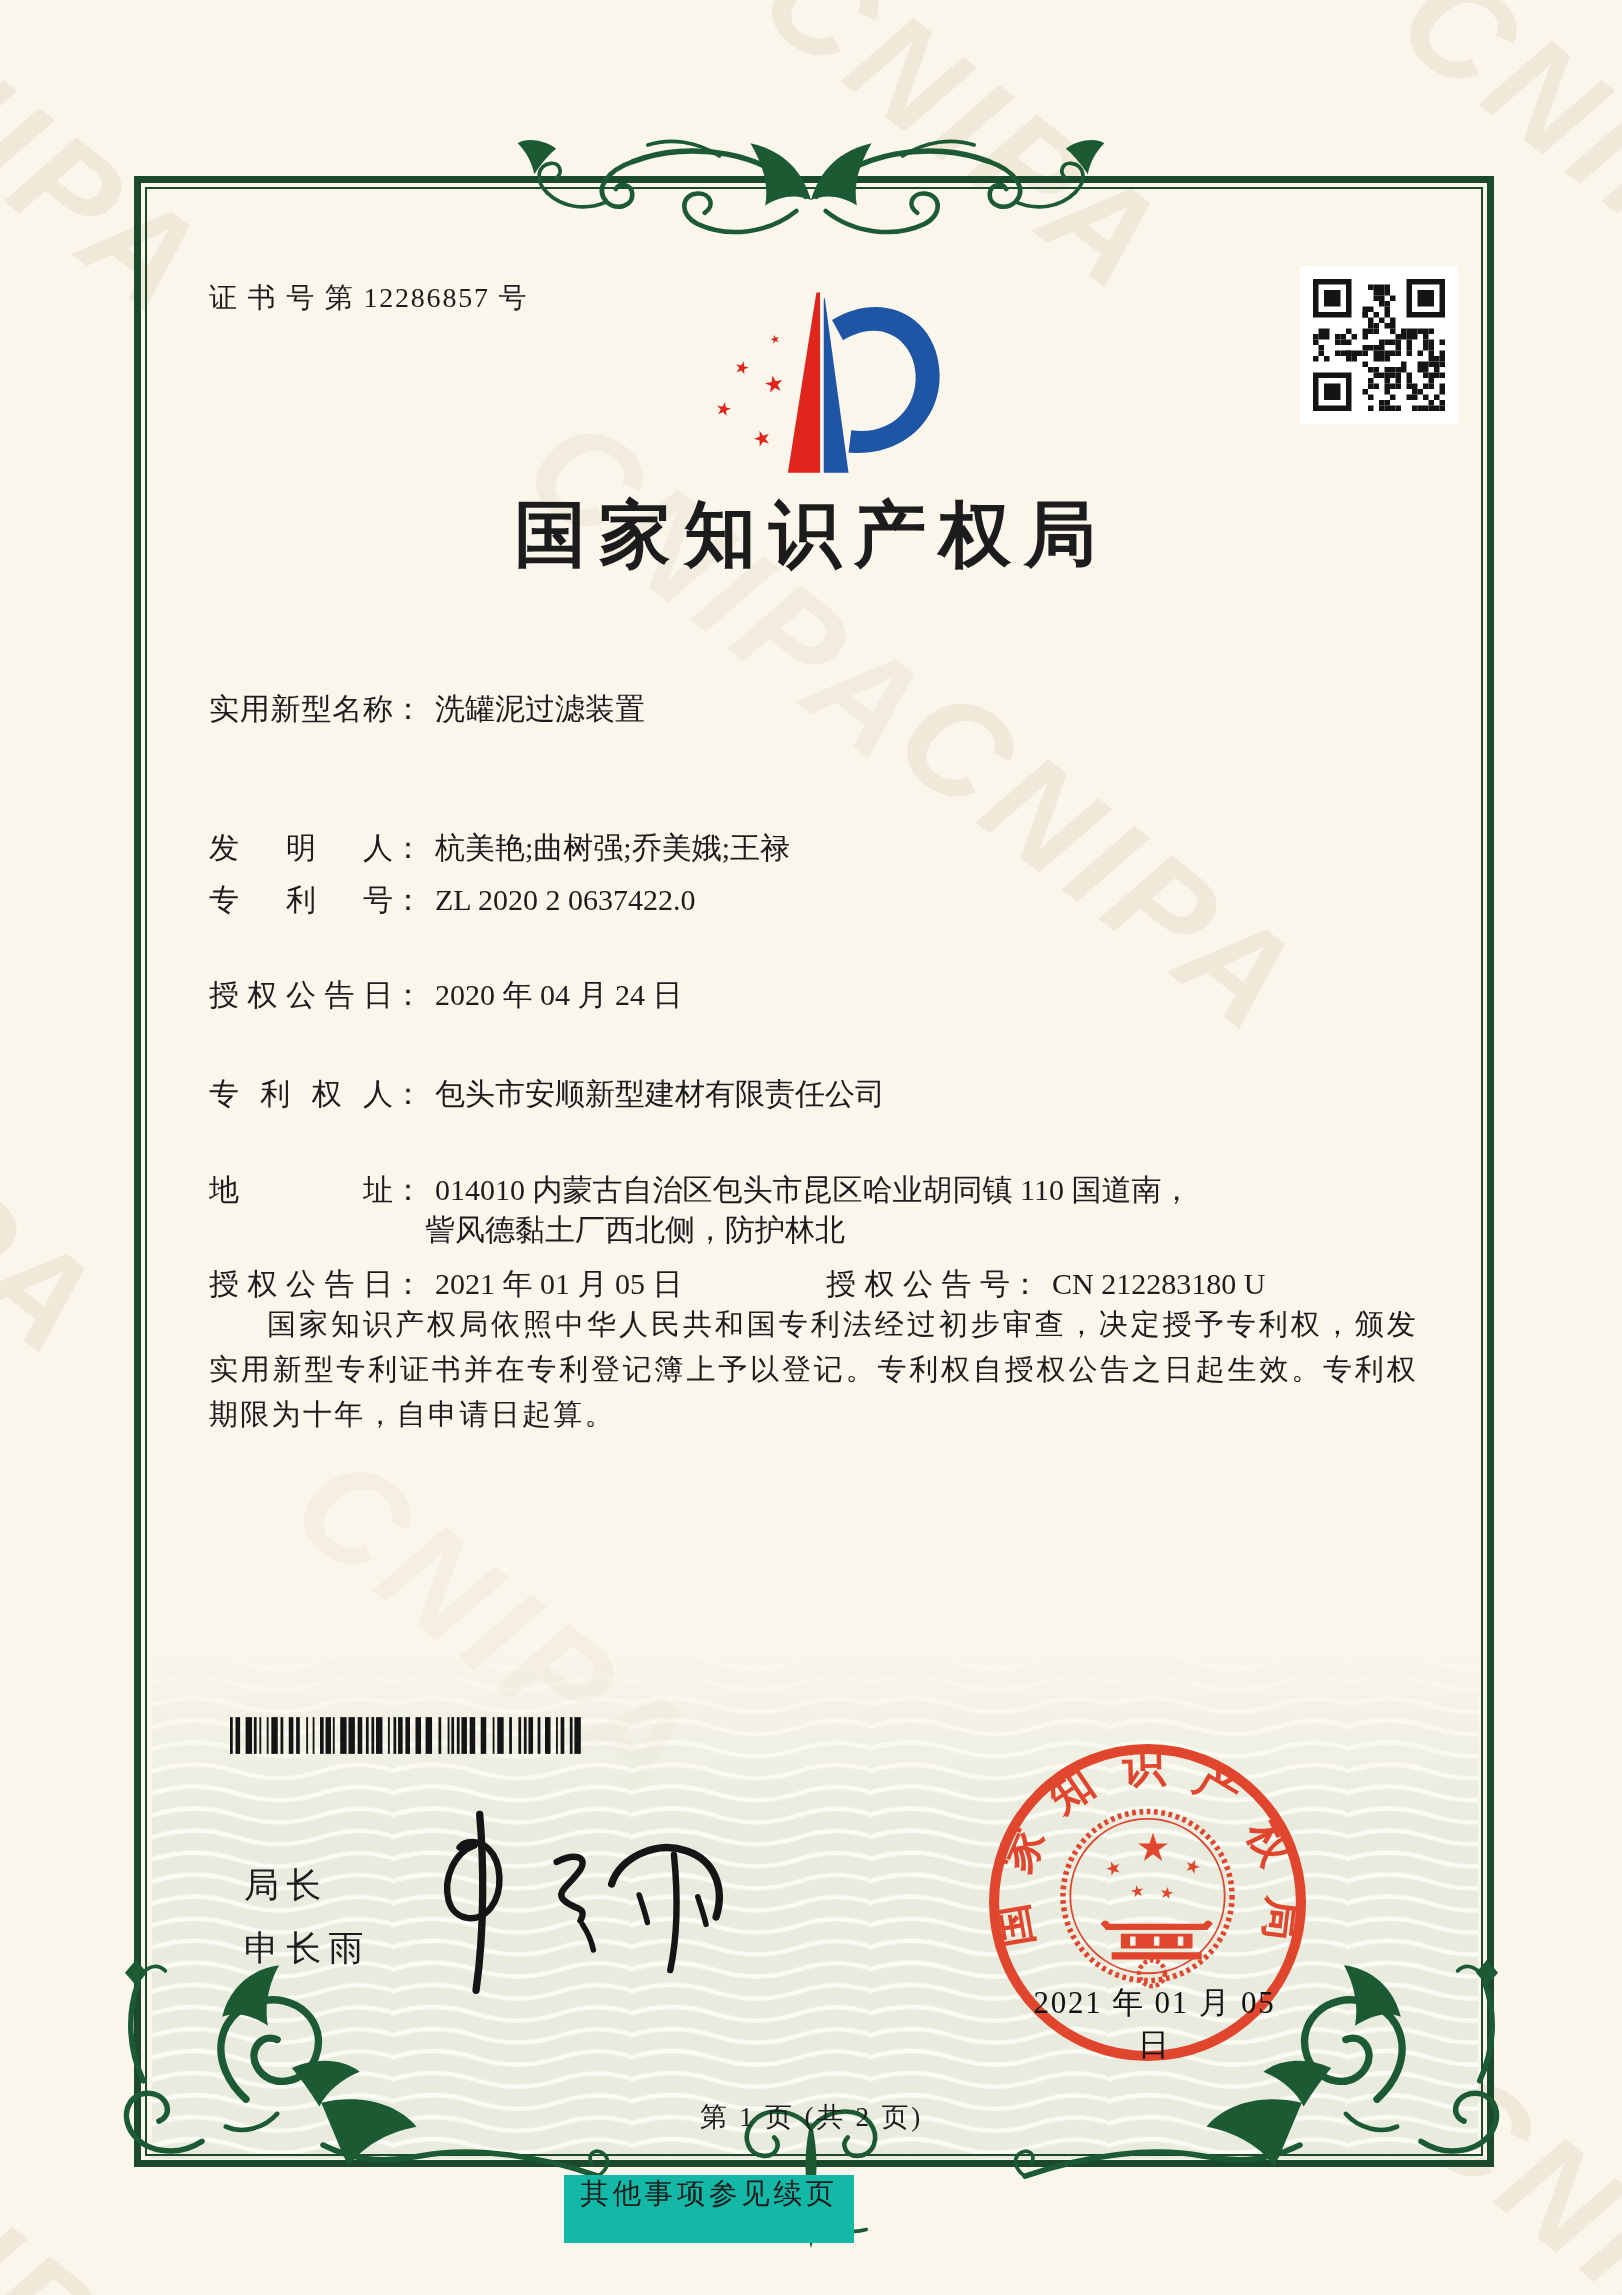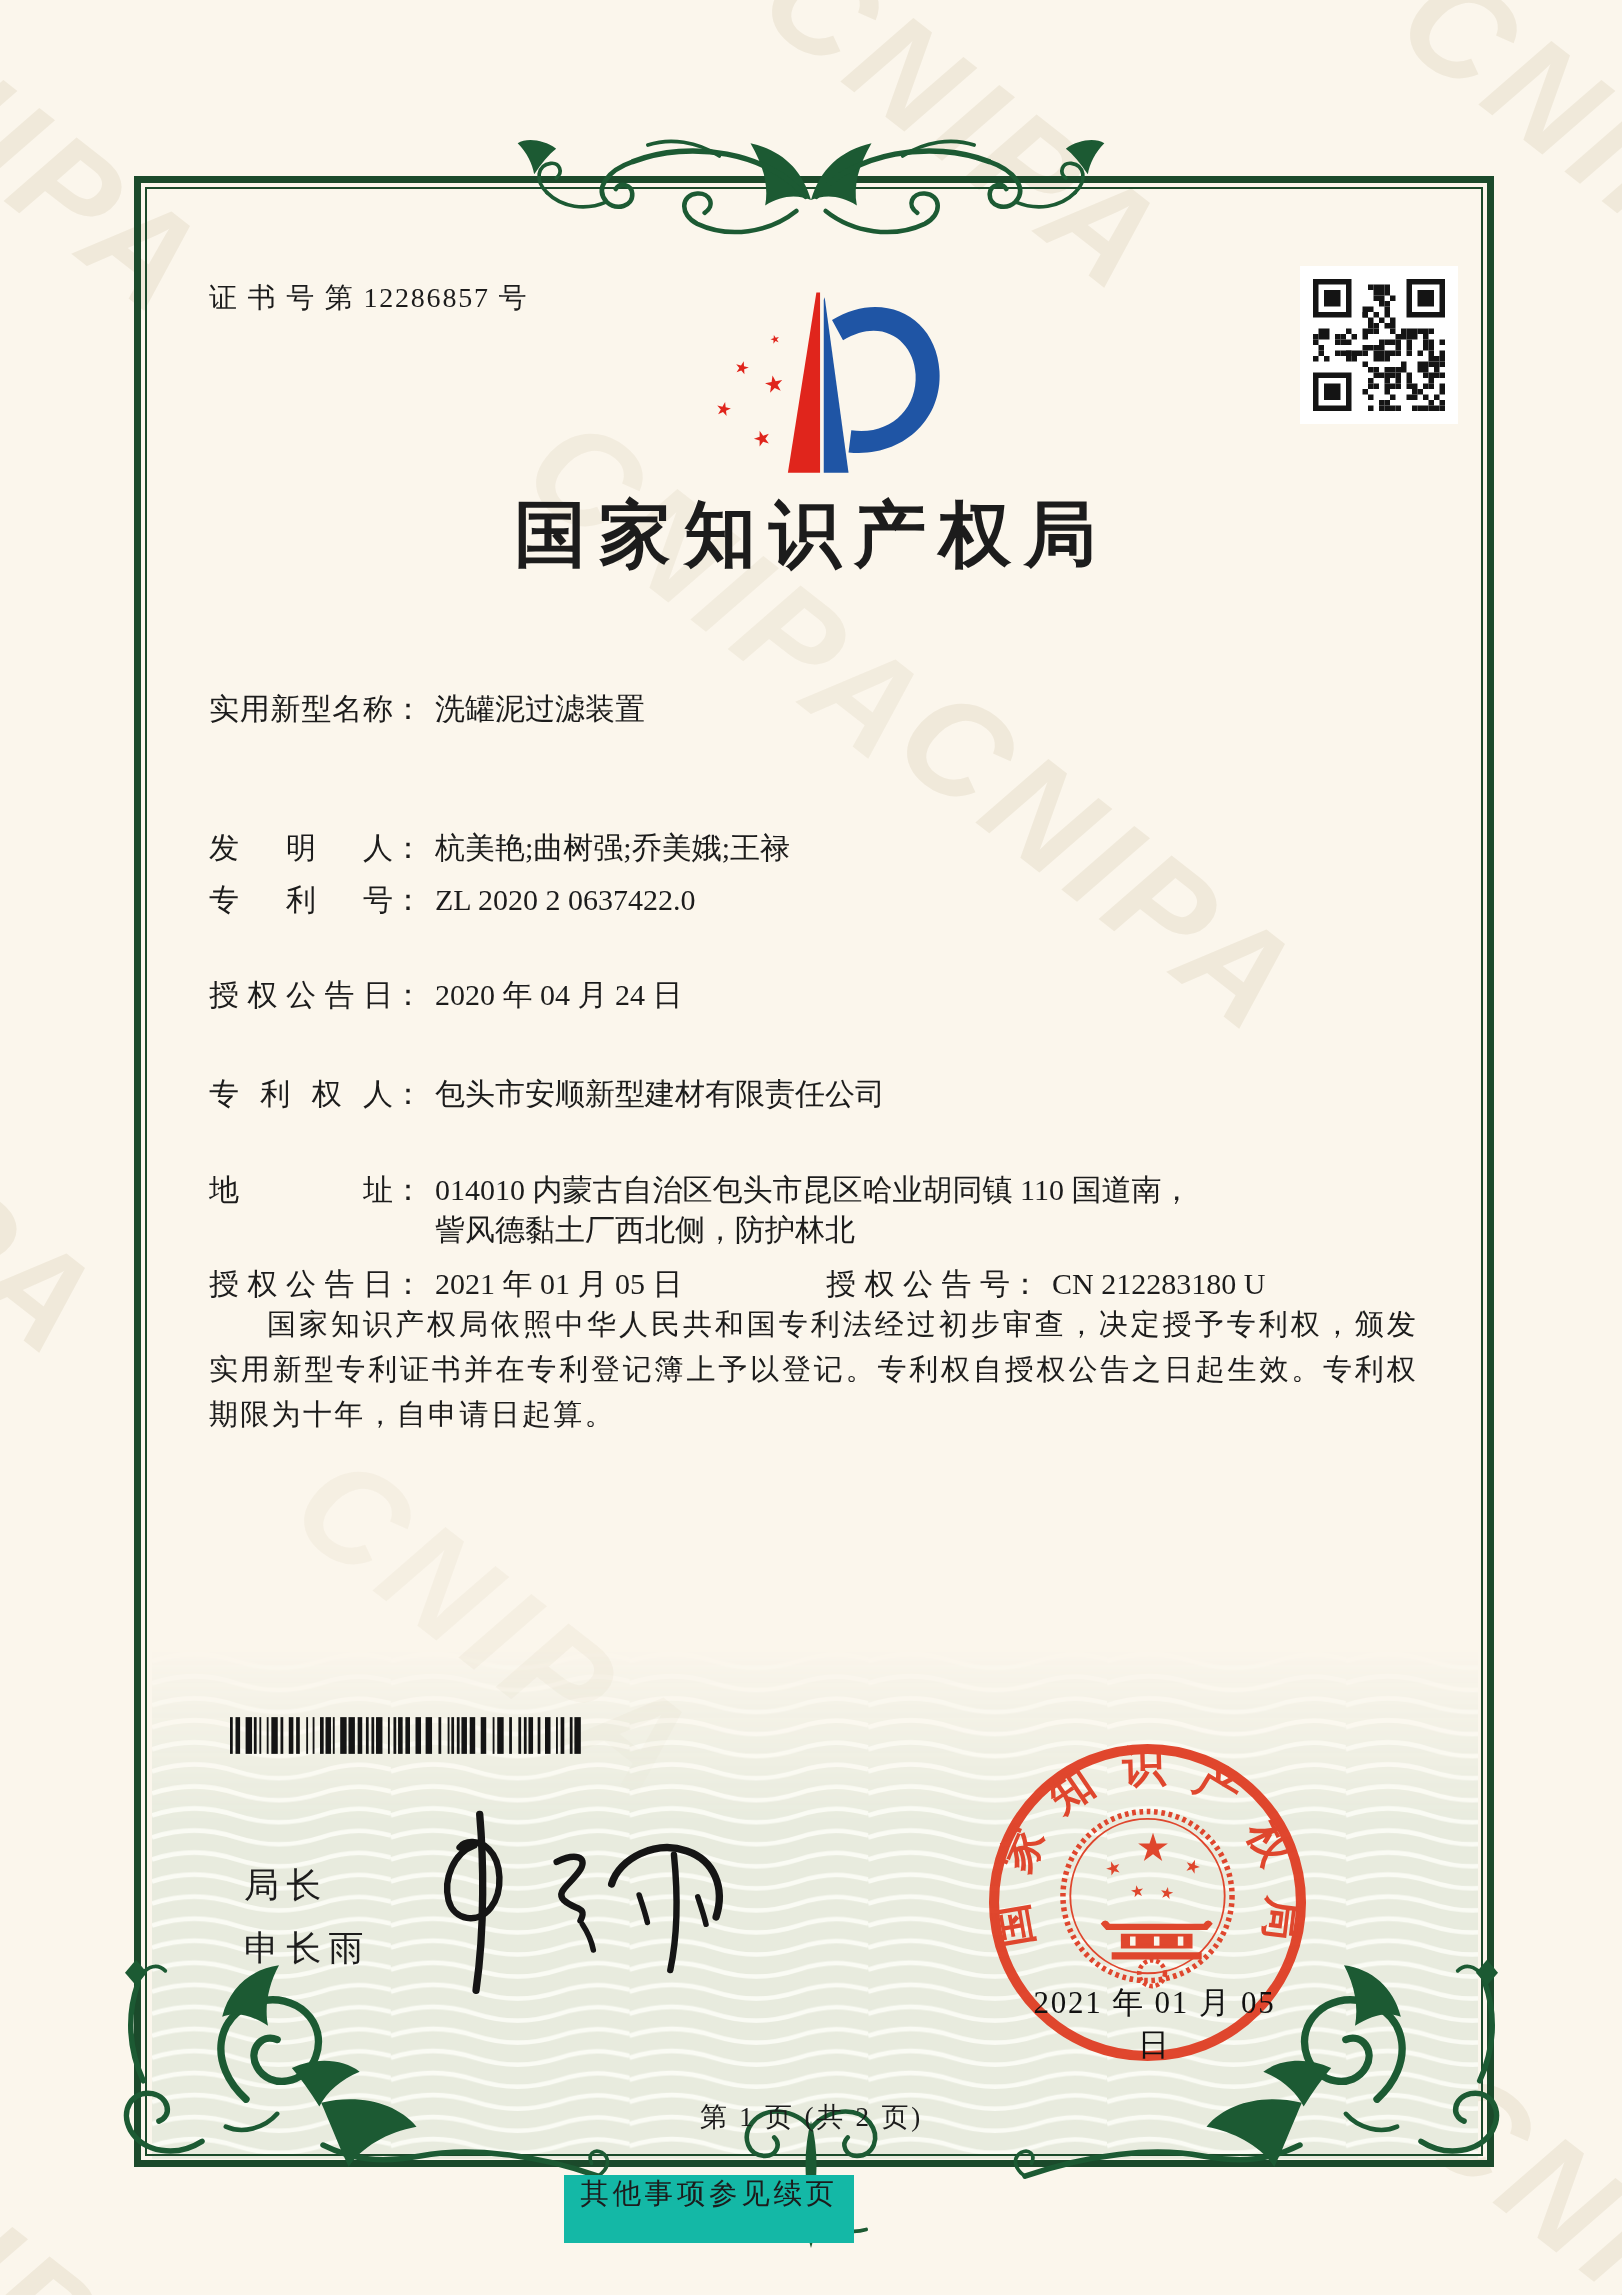--- a/index.html
+++ b/index.html
@@ -26,21 +26,21 @@
   .orn{z-index:4;}
   .content{z-index:5;}
 
   .cert-no{left:209px;top:279px;font-size:28px;letter-spacing:1.8px;}
   .title{left:0;top:487px;width:100%;text-align:center;font-size:72px;
       font-weight:bold;letter-spacing:13px;}
 
   .field-row{position:absolute;left:209px;font-size:30px;z-index:5;white-space:nowrap;}
   .flabel{display:inline-block;width:184px;text-align:justify;text-align-last:justify;}
   .fvalue{margin-left:12px;}
-  .addr2{left:435px;}
+  .addr2{left:425px;}
   .pair2{left:826px;}
 
   .paras{left:209px;top:1302px;width:1209px;z-index:5;}
   .paras p{margin:0;font-size:29px;line-height:45px;letter-spacing:2.3px;
       text-align:justify;text-indent:2em;}
   .paras p + p{margin-top:7.3px;}
 
   .qr-box{left:1300px;top:266px;width:158px;height:158px;background:#fff;z-index:5;
       display:flex;align-items:center;justify-content:center;}
 

